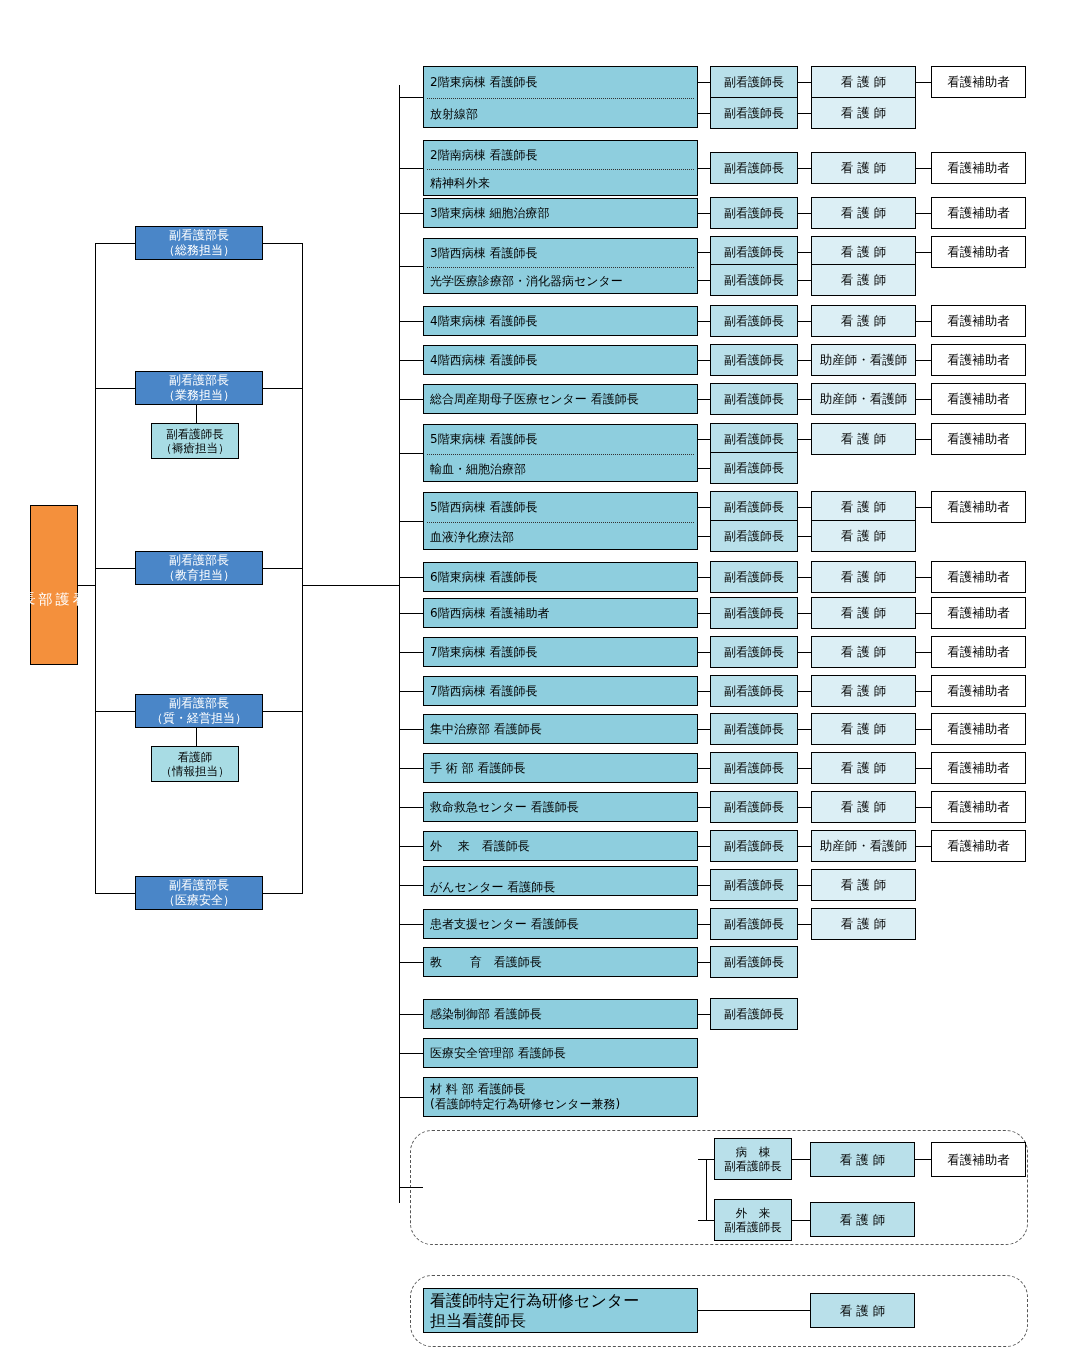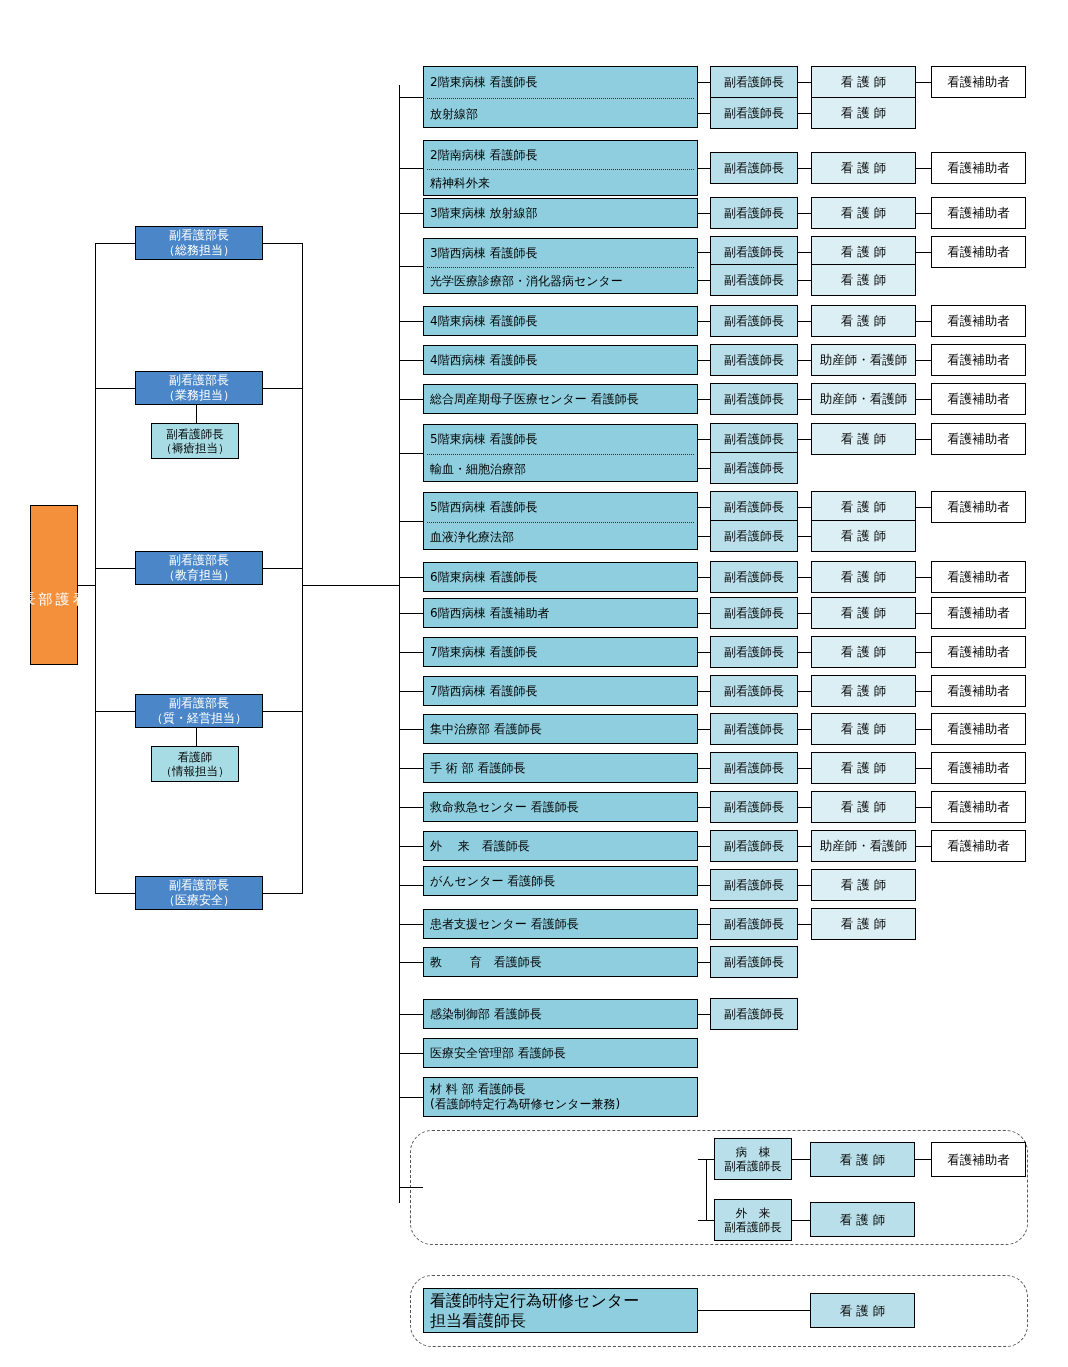--- a/index.html
+++ b/index.html
@@ -143,21 +143,21 @@
       <div class="ln lnh" style="left:798px; top:113px; width:13px; height:1px;"></div>
       <div class="box ctr c-kango" style="left:811px; top:97px; width:105px; height:32px; font-size:12.5px;">看 護 師</div>
       <div class="box lft c-dept" style="left: 423px; top: 140px; width: 275px; height: 56px; font-size: 12px; align-items: stretch; display: block; padding: 0px;"><div style="height:28px; display:flex; align-items:center; padding-left:6px;">2階南病棟 看護師長</div><div style="height:0; border-top:1px dotted #333; margin:0 3px;"></div><div style="height:27px; display:flex; align-items:center; padding-left:6px;">精神科外来</div></div>
       <div class="ln lnh" style="left:399px; top:168px; width:24px; height:1px;"></div>
       <div class="ln lnh" style="left:698px; top:168px; width:12px; height:1px;"></div>
       <div class="box ctr c-fuku" style="left:710px; top:152px; width:88px; height:32px; font-size:12px;">副看護師長</div>
       <div class="ln lnh" style="left:798px; top:168px; width:13px; height:1px;"></div>
       <div class="box ctr c-kango" style="left:811px; top:152px; width:105px; height:32px; font-size:12.5px;">看 護 師</div>
       <div class="ln lnh" style="left:916px; top:168px; width:15px; height:1px;"></div>
       <div class="box ctr c-hojo" style="left:931px; top:152px; width:95px; height:32px; font-size:12.5px;">看護補助者</div>
-      <div class="box lft c-dept" style="left: 423px; top: 198px; width: 275px; height: 30px; font-size: 12px; align-items: center; white-space: pre-line;"><span>3階東病棟 放射線部</span></div>
+      <div class="box lft c-dept" style="left: 423px; top: 198px; width: 275px; height: 30px; font-size: 12px; align-items: center; white-space: pre-line;"><span>3階東病棟 細胞治療部</span></div>
       <div class="ln lnh" style="left:399px; top:213px; width:24px; height:1px;"></div>
       <div class="ln lnh" style="left:698px; top:213px; width:12px; height:1px;"></div>
       <div class="box ctr c-fuku" style="left:710px; top:197px; width:88px; height:32px; font-size:12px;">副看護師長</div>
       <div class="ln lnh" style="left:798px; top:213px; width:13px; height:1px;"></div>
       <div class="box ctr c-kango" style="left:811px; top:197px; width:105px; height:32px; font-size:12.5px;">看 護 師</div>
       <div class="ln lnh" style="left:916px; top:213px; width:15px; height:1px;"></div>
       <div class="box ctr c-hojo" style="left:931px; top:197px; width:95px; height:32px; font-size:12.5px;">看護補助者</div>
       <div class="box lft c-dept" style="left: 423px; top: 238px; width: 275px; height: 56px; font-size: 12px; align-items: stretch; display: block; padding: 0px;"><div style="height:28px; display:flex; align-items:center; padding-left:6px;">3階西病棟 看護師長</div><div style="height:0; border-top:1px dotted #333; margin:0 3px;"></div><div style="height:27px; display:flex; align-items:center; padding-left:6px;">光学医療診療部・消化器病センター</div></div>
       <div class="ln lnh" style="left:399px; top:266px; width:24px; height:1px;"></div>
       <div class="ln lnh" style="left:698px; top:252px; width:12px; height:1px;"></div>
@@ -273,21 +273,21 @@
       <div class="ln lnh" style="left:916px; top:807px; width:15px; height:1px;"></div>
       <div class="box ctr c-hojo" style="left:931px; top:791px; width:95px; height:32px; font-size:12.5px;">看護補助者</div>
       <div class="box lft c-dept" style="left: 423px; top: 831px; width: 275px; height: 30px; font-size: 12px; align-items: center; white-space: pre-line;"><span>外　 来　看護師長</span></div>
       <div class="ln lnh" style="left:399px; top:846px; width:24px; height:1px;"></div>
       <div class="ln lnh" style="left:698px; top:846px; width:12px; height:1px;"></div>
       <div class="box ctr c-fuku" style="left:710px; top:830px; width:88px; height:32px; font-size:12px;">副看護師長</div>
       <div class="ln lnh" style="left:798px; top:846px; width:13px; height:1px;"></div>
       <div class="box ctr c-kango" style="left:811px; top:830px; width:105px; height:32px; font-size:12.5px;">助産師・看護師</div>
       <div class="ln lnh" style="left:916px; top:846px; width:15px; height:1px;"></div>
       <div class="box ctr c-hojo" style="left:931px; top:830px; width:95px; height:32px; font-size:12.5px;">看護補助者</div>
-      <div class="box lft c-dept" style="left: 423px; top: 866px; width: 275px; height: 30px; font-size: 12px; align-items: center; white-space: pre-line;"><span>がんセンター 看護師長</span></div>
+      <div class="box lft c-dept" style="left: 423px; top: 866px; width: 275px; height: 30px; font-size: 12px; align-items: flex-end; white-space: pre-line;"><span>がんセンター 看護師長</span></div>
       <div class="ln lnh" style="left:399px; top:885px; width:24px; height:1px;"></div>
       <div class="ln lnh" style="left:698px; top:885px; width:12px; height:1px;"></div>
       <div class="box ctr c-fuku" style="left:710px; top:869px; width:88px; height:32px; font-size:12px;">副看護師長</div>
       <div class="ln lnh" style="left:798px; top:885px; width:13px; height:1px;"></div>
       <div class="box ctr c-kango" style="left:811px; top:869px; width:105px; height:32px; font-size:12.5px;">看 護 師</div>
       <div class="box lft c-dept" style="left: 423px; top: 909px; width: 275px; height: 30px; font-size: 12px; align-items: center; white-space: pre-line;"><span>患者支援センター 看護師長</span></div>
       <div class="ln lnh" style="left:399px; top:924px; width:24px; height:1px;"></div>
       <div class="ln lnh" style="left:698px; top:924px; width:12px; height:1px;"></div>
       <div class="box ctr c-fuku" style="left:710px; top:908px; width:88px; height:32px; font-size:12px;">副看護師長</div>
       <div class="ln lnh" style="left:798px; top:924px; width:13px; height:1px;"></div>

